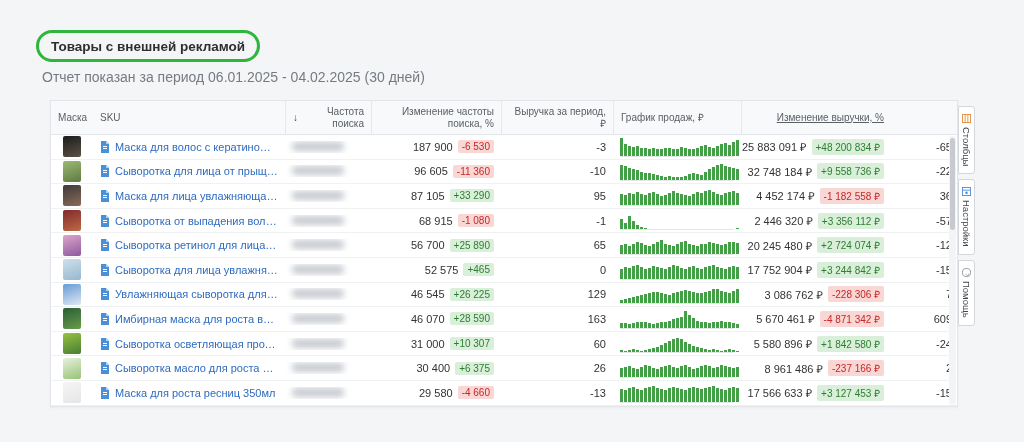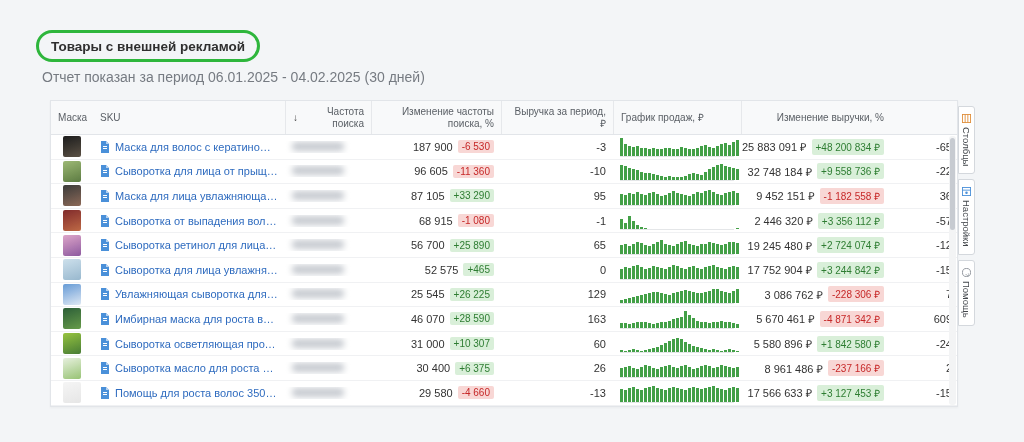--- a/index.html
+++ b/index.html
@@ -108,21 +108,21 @@
     <div class="th sep right">
       <span class="sort-arrow">↓</span>
       <span>Частота поиска</span>
     </div>
     <div class="th sep right">
       <span style="text-align:right;">Изменение частоты поиска, %</span>
     </div>
     <div class="th sep right">Выручка за период, ₽</div>
     <div class="th sep">График продаж, ₽</div>
     <div class="th sep right">
-      <span style="">Изменение выручки, %</span>
+      <span style="text-decoration:underline;">Изменение выручки, %</span>
     </div>
   </div>
   <div>
       <div class="trow">
         <div class="cell c-photo">
           <div class="thumb" style="background: linear-gradient(160deg, rgb(28, 28, 28), rgb(90, 81, 70));"></div>
         </div>
         <div class="cell c-name">
           <span class="doc-icon">
             <svg width="10" height="12" viewBox="0 0 10 12">
@@ -300,21 +300,21 @@
             <span class="bar" style="height: 70%;"></span>
             <span class="bar" style="height: 58%;"></span>
             <span class="bar" style="height: 52%;"></span>
             <span class="bar" style="height: 64%;"></span>
             <span class="bar" style="height: 70%;"></span>
             <span class="bar" style="height: 76%;"></span>
             <span class="bar" style="height: 64%;"></span>
           </div>
         </div>
         <div class="cell num">
-          <span class="val">9 452 151 ₽</span>
+          <span class="val">4 452 174 ₽</span>
           <span class="badge negative">-1 182 558 ₽</span>
         </div>
         <div class="cell num">
           <span class="val">36</span>
         </div>
       </div>
       <div class="trow">
         <div class="cell c-photo">
           <div class="thumb" style="background: linear-gradient(160deg, rgb(122, 45, 45), rgb(184, 106, 74));"></div>
         </div>
@@ -430,21 +430,21 @@
             <span class="bar" style="height: 62%;"></span>
             <span class="bar" style="height: 54%;"></span>
             <span class="bar" style="height: 48%;"></span>
             <span class="bar" style="height: 58%;"></span>
             <span class="bar" style="height: 68%;"></span>
             <span class="bar" style="height: 64%;"></span>
             <span class="bar" style="height: 62%;"></span>
           </div>
         </div>
         <div class="cell num">
-          <span class="val">19 245 480 ₽</span>
+          <span class="val">20 245 480 ₽</span>
           <span class="badge positive">+2 724 074 ₽</span>
         </div>
         <div class="cell num">
           <span class="val">-12</span>
         </div>
       </div>
       <div class="trow">
         <div class="cell c-photo">
           <div class="thumb" style="background: linear-gradient(160deg, rgb(207, 224, 234), rgb(154, 184, 204));"></div>
         </div>
@@ -519,21 +519,21 @@
               <path d="M1 0h5l3 3v9H1z" fill="#4a90d9"></path>
               <path d="M6 0l3 3H6z" fill="#b7d2ee"></path>
               <rect x="3" y="5" width="4" height="1" fill="#fff"></rect>
               <rect x="3" y="7" width="4" height="1" fill="#fff"></rect>
             </svg>
           </span>
           <a class="name-link">Увлажняющая сыворотка для волос ...</a>
         </div>
         <div class="cell"><span class="sku-blur"></span></div>
         <div class="cell num">
-          <span class="val">25 545</span>
+          <span class="val">46 545</span>
           <span class="badge positive">+26 225</span>
         </div>
         <div class="cell num">
           <span class="val">129</span>
         </div>
         <div class="cell c-chart">
           <div class="bars">
             <span class="bar" style="height: 18%;"></span>
             <span class="bar" style="height: 22%;"></span>
             <span class="bar" style="height: 28%;"></span>
@@ -775,21 +775,21 @@
         </div>
         <div class="cell c-name">
           <span class="doc-icon">
             <svg width="10" height="12" viewBox="0 0 10 12">
               <path d="M1 0h5l3 3v9H1z" fill="#4a90d9"></path>
               <path d="M6 0l3 3H6z" fill="#b7d2ee"></path>
               <rect x="3" y="5" width="4" height="1" fill="#fff"></rect>
               <rect x="3" y="7" width="4" height="1" fill="#fff"></rect>
             </svg>
           </span>
-          <a class="name-link">Помощь для роста волос 350мл</a>
+          <a class="name-link">Маска для роста ресниц 350мл</a>
         </div>
         <div class="cell"><span class="sku-blur"></span></div>
         <div class="cell num">
           <span class="val">29 580</span>
           <span class="badge negative">-4 660</span>
         </div>
         <div class="cell num">
           <span class="val">-13</span>
         </div>
         <div class="cell c-chart">

